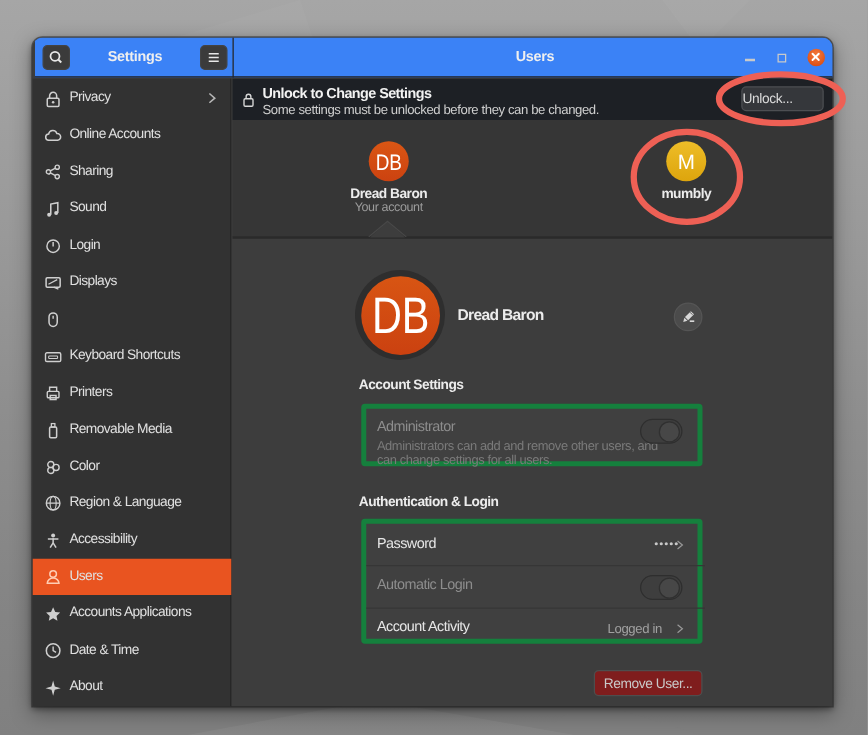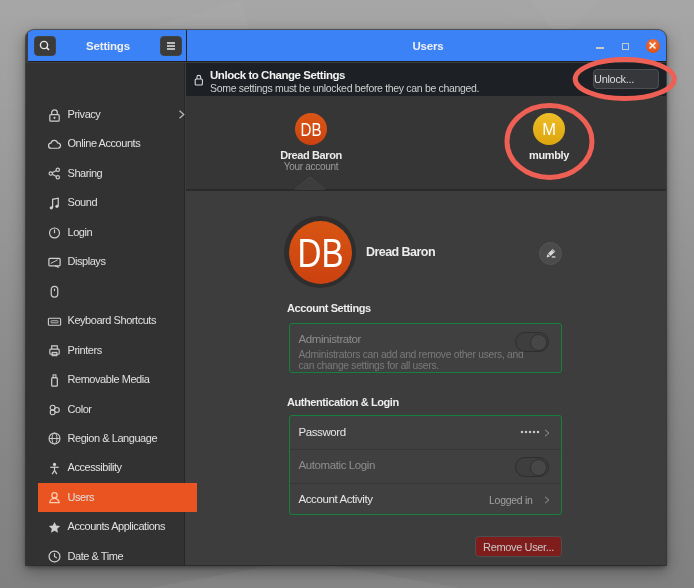--- a/index.html
+++ b/index.html
@@ -22,21 +22,21 @@
 .hbtn { position:absolute; top:6px; width:22px; height:20px; background:#3b3b3b; border:1px solid #434343; border-radius:4px; }
 .htitle { position:absolute; top:0; height:32px; line-height:32px; font-weight:bold; font-size:11.5px; letter-spacing:-0.2px; color:#efefef; text-align:center; }
 
 .wc-min { position:absolute; left:568px; top:17px; width:8px; height:2px; background:#c9c9c9; }
 .wc-max { position:absolute; left:594px; top:13px; width:7px; height:7px; border:1.5px solid #c9c9c9; }
 .wc-close { position:absolute; left:617.5px; top:8.5px; width:14px; height:14px; border-radius:50%;
   background:radial-gradient(circle at 50% 35%, #ef7135 20%, #dd5015 75%); color:#fff; }
 .wc-close svg{ position:absolute; left:2.5px; top:2.5px; }
 
 .sidebar { position:absolute; left:0; top:33px; width:159px; height:502px; background:#323232; border-right:1px solid #272727; }
-.srow { position:absolute; left:12px; width:159px; height:29px;margin-top:36px; }
+.srow { position:absolute; left:0; width:159px; height:29px; }
 .srow .sic { position:absolute; left:8.5px; top:7.5px; width:15px; height:15px; }
 .srow .stxt { position:absolute; left:29.5px; top:0; height:29px; line-height:29px; font-size:11px; letter-spacing:-0.45px; color:#e0e0e0; white-space:nowrap; }
 .srow.active { background:#e95420; }
 .schev { position:absolute; right:11px; top:10px; width:9px; height:9px; }
 
 .unlockbar { position:absolute; left:160px; top:33px; width:480px; height:33px; background:#1d2025; }
 .unlockbar .ttl { position:absolute; left:24px; top:6px; font-size:11.5px; font-weight:bold; color:#f2f2f2; letter-spacing:-0.45px; white-space:nowrap; }
 .unlockbar .sub { position:absolute; left:24px; top:18.5px; font-size:10.5px; color:#cfcfcf; letter-spacing:-0.32px; white-space:nowrap; }
 .unlockbtn { position:absolute; left:567px; top:39px; width:66px; height:20px; background:#35373b; border:1px solid #4d4f53; border-radius:4px;
   color:#dadada; font-size:11px; text-align:left; line-height:19px; letter-spacing:-0.3px; }
@@ -49,21 +49,21 @@
 .av-m  { left:507px; top:83px; width:32px; height:32px; background:linear-gradient(180deg,#eebd28 0%,#dda50d 100%); }
 .caro-name { position:absolute; font-size:11px; font-weight:bold; color:#ececec; text-align:center; letter-spacing:-0.4px; }
 .caro-sub { position:absolute; font-size:10px; color:#9c9c9c; text-align:center; letter-spacing:-0.3px; }
 
 .bigav-ring { position:absolute; left:258px; top:186px; width:72px; height:72px; border-radius:50%; background:#2e2e2e; }
 .bigav { position:absolute; left:262.5px; top:190.5px; width:63px; height:63px; border-radius:50%;
   background:linear-gradient(180deg,#d85513 0%,#cb4110 100%); }
 .uname { position:absolute; left:340px; top:215px; font-size:12.5px; font-weight:bold; color:#ececec; letter-spacing:-0.55px; }
 .editbtn { position:absolute; left:513px; top:211.5px; width:23px; height:23px; border-radius:50%; background:#4b4b4b; border:1px solid #555555; }
 .sechdr { position:absolute; font-size:11px; font-weight:bold; color:#ececec; letter-spacing:-0.42px; }
-.card { position:absolute; left:262.5px; width:273px; background:#404040; border:1px solid #15803d; border-radius:3px; }
+.card { position:absolute; left:262.5px; width:273px; background:#404040; border:4px solid #15803d; border-radius:3px; }
 .rowtxt { font-size:11.5px; color:#e6e6e6; letter-spacing:-0.4px; position:absolute; }
 .rowtxt.dim { color:#8d8d8d; }
 .desc { position:absolute; font-size:10.3px; color:#7a7a7a; letter-spacing:-0.3px; line-height:11.3px; }
 .toggle { position:absolute; width:34px; height:20px; background:#3e3e3e; border:1px solid #2e2e2e; border-radius:10px; }
 .toggle .knob { position:absolute; right:0.5px; top:0.5px; width:17px; height:17px; border-radius:50%; background:#474747; border:1px solid #303030; }
 .chev { position:absolute; }
 .rdiv { position:absolute; left:0; width:271px; height:1px; background:#363636; }
 .removebtn { position:absolute; left:449px; top:506px; width:87px; height:21px; background:#7f1d1d; border:1px solid #4e4e4e; border-radius:4px;
   color:#c9c9c9; font-size:11px; text-align:center; line-height:20px; letter-spacing:-0.35px; }
 .logged { position:absolute; font-size:10.5px; color:#a0a0a0; letter-spacing:-0.3px; }

